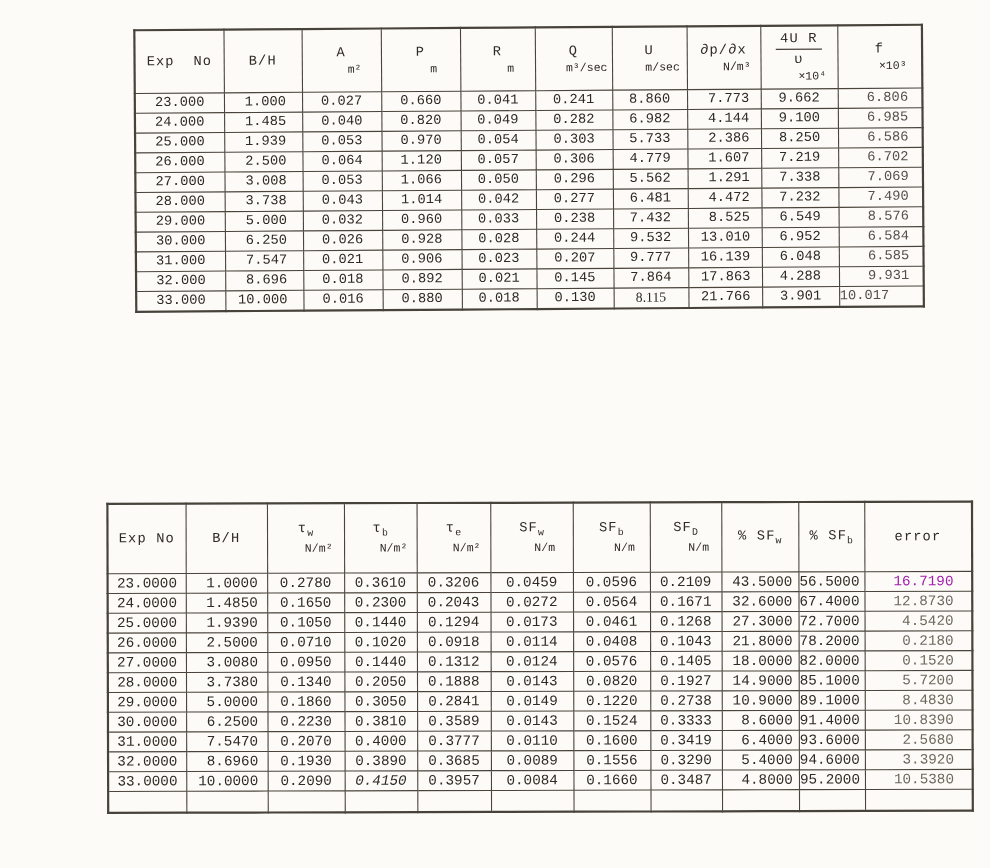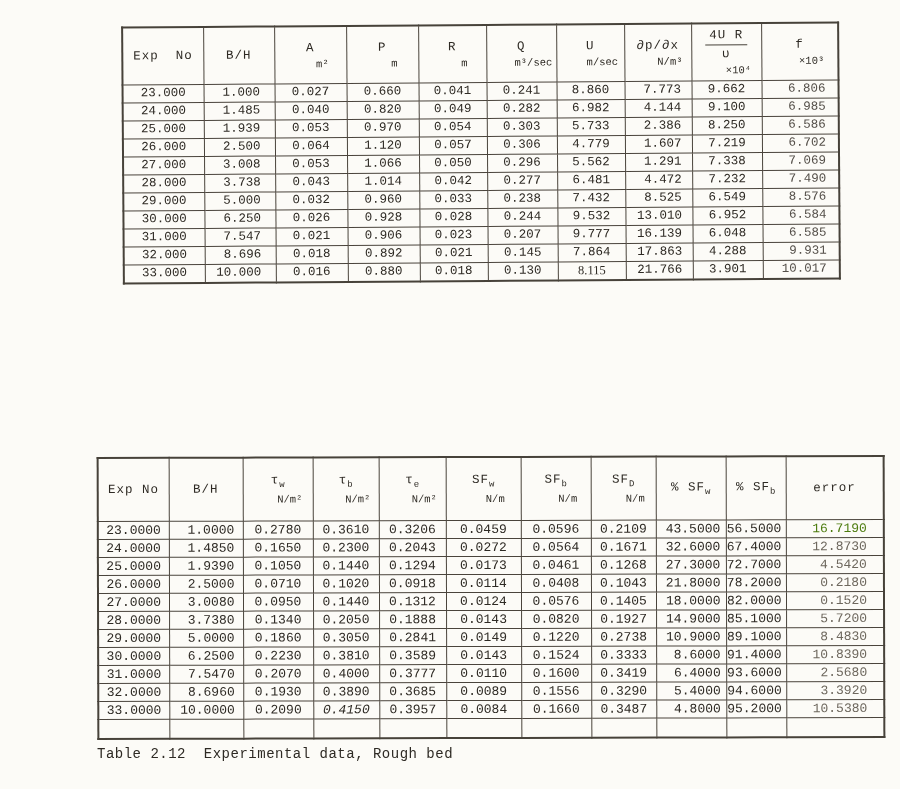--- a/index.html
+++ b/index.html
@@ -221,21 +221,21 @@
           <tr>
             <td style="text-align: center;">33.000</td>
             <td style="text-align: right; padding-right: 14px;">10.000</td>
             <td style="text-align: center;">0.016</td>
             <td style="text-align: center;">0.880</td>
             <td style="text-align: center;">0.018</td>
             <td style="text-align: center;">0.130</td>
             <td style="text-align: center; font-family: Liberation Serif, serif;">8.115</td>
             <td style="text-align: right; padding-right: 10px;">21.766</td>
             <td style="text-align: center;">3.901</td>
-            <td style="text-align: right; padding-right: 12px; color: rgb(85, 80, 74);">10.017</td>
+            <td style="text-align: left; padding-right: 12px; color: rgb(85, 80, 74);">10.017</td>
           </tr>
         </tbody>
       </table>
   </div>
 
   <div class="tbl-wrap t2">
     <table>
         <colgroup>
           <col style="width: 71px;">
           <col style="width: 74px;">
@@ -269,21 +269,21 @@
             <td style="text-align: center;">23.0000</td>
             <td style="text-align: right; padding-right: 8px;">1.0000</td>
             <td style="text-align: center;">0.2780</td>
             <td style="text-align: center;">0.3610</td>
             <td style="text-align: center;">0.3206</td>
             <td style="text-align: center;">0.0459</td>
             <td style="text-align: center;">0.0596</td>
             <td style="text-align: center;">0.2109</td>
             <td style="text-align: right; padding-right: 5px;">43.5000</td>
             <td class="light-left" style="text-align: right; padding-right: 4px;">56.5000</td>
-            <td class="light-left" style="text-align: right; padding-right: 16px; color: #4d7c0f;">16.7190</td>
+            <td class="light-left" style="text-align: right; padding-right: 16px; color: #a21caf;">16.7190</td>
           </tr>
           <tr>
             <td style="text-align: center;">24.0000</td>
             <td style="text-align: right; padding-right: 8px;">1.4850</td>
             <td style="text-align: center;">0.1650</td>
             <td style="text-align: center;">0.2300</td>
             <td style="text-align: center;">0.2043</td>
             <td style="text-align: center;">0.0272</td>
             <td style="text-align: center;">0.0564</td>
             <td style="text-align: center;">0.1671</td>
@@ -417,15 +417,14 @@
             <td class="spacer" style="height: 18px;"></td>
             <td class="spacer" style="height: 18px;"></td>
             <td class="spacer" style="height: 18px;"></td>
             <td class="spacer" style="height: 18px;"></td>
             <td class="spacer light-left" style="height: 18px;"></td>
             <td class="spacer light-left" style="height: 18px;"></td>
           </tr>
         </tbody>
       </table>
   </div>
-  <div class="caption c2">Table 2.12  Experimental data, Rough bed</div>
 
 </div>
 
 </body></html>

